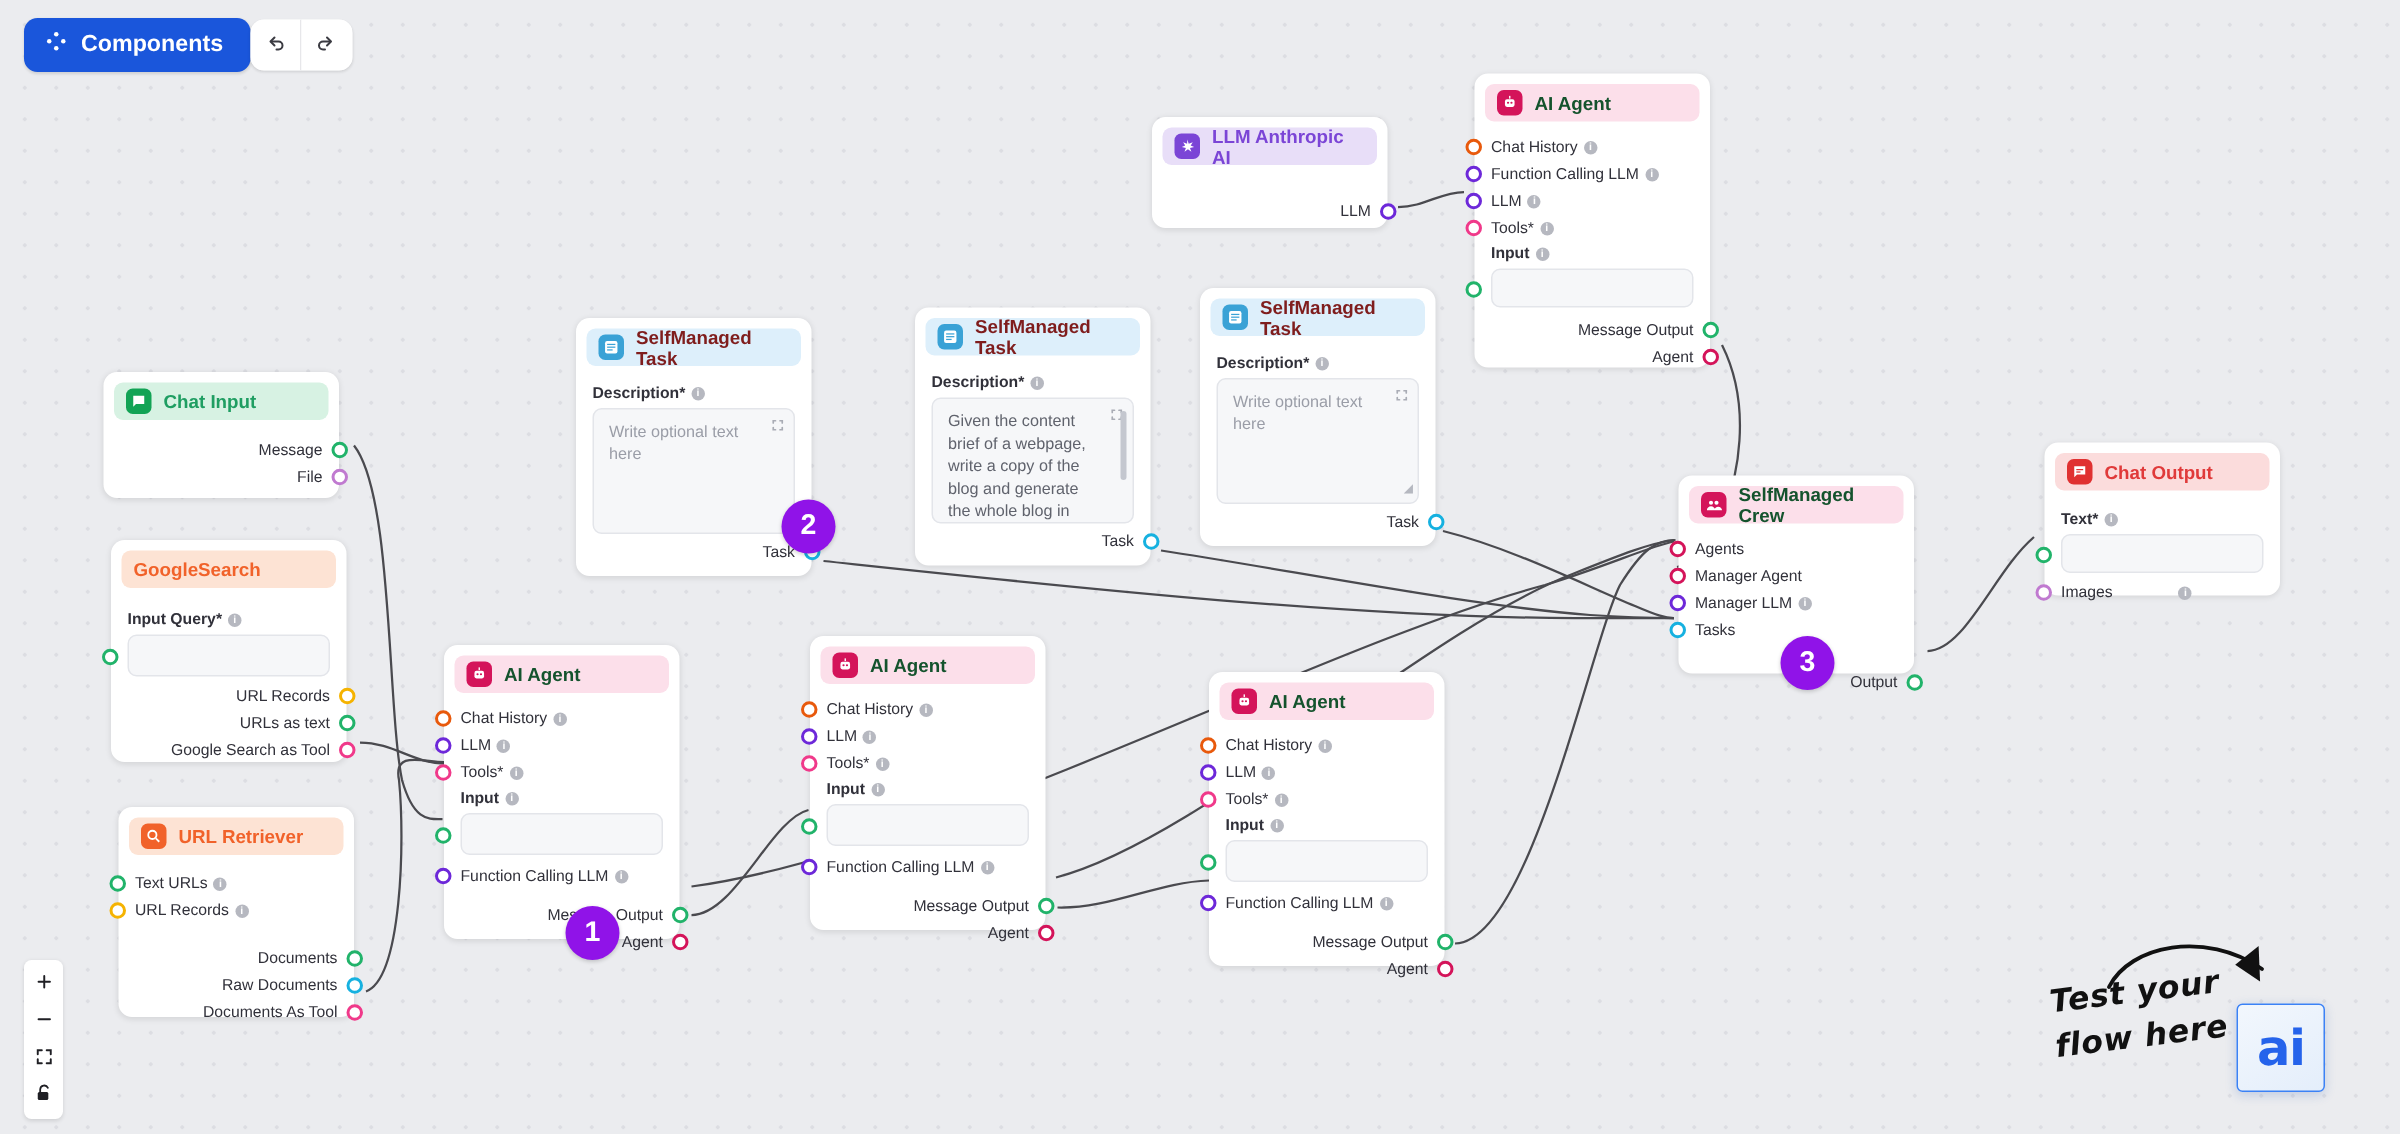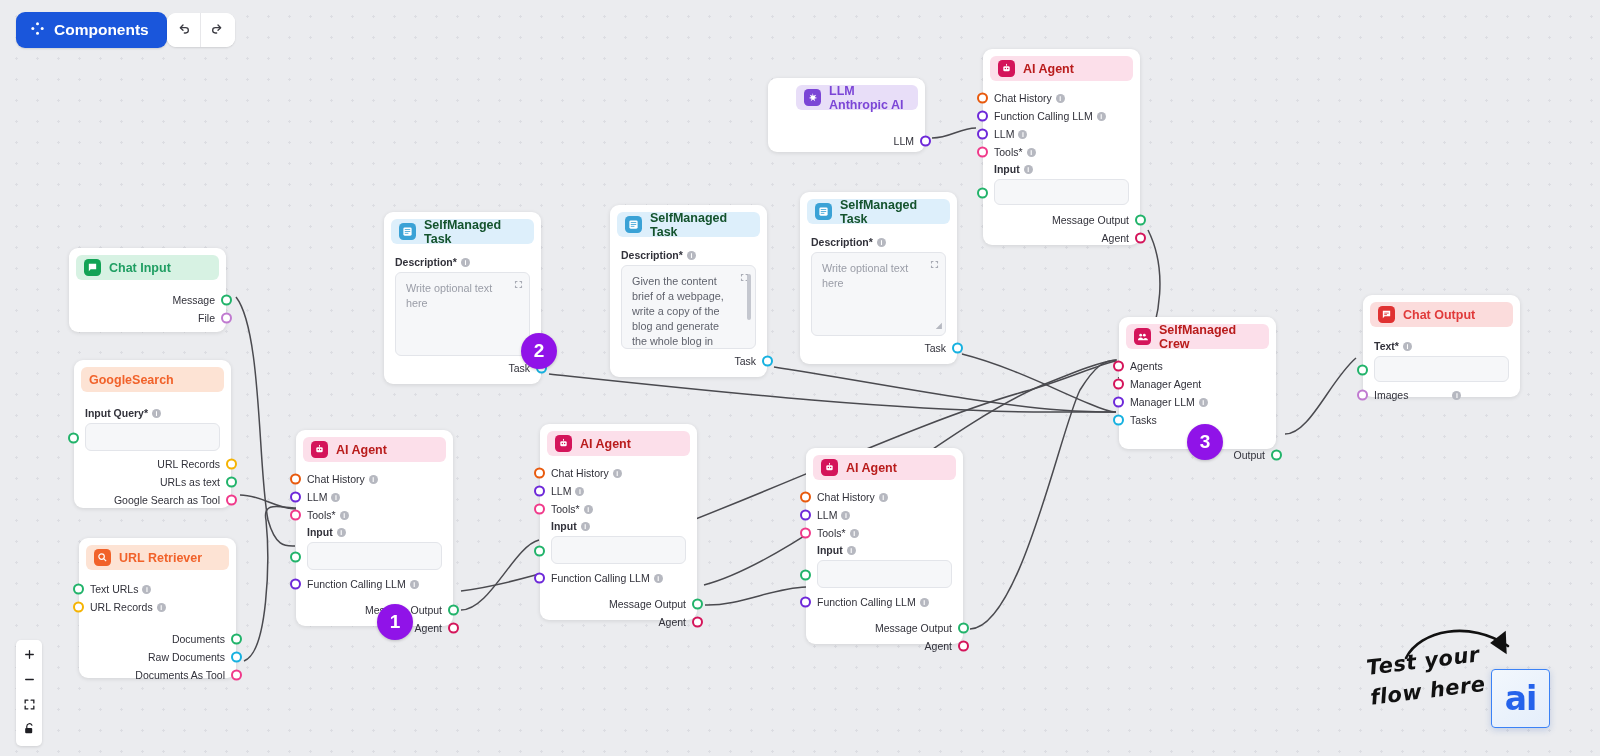--- a/index.html
+++ b/index.html
@@ -181,22 +181,22 @@
   .c-plum   { border-color: #c07ad0; }
   .c-pink   { border-color: #f0398a; }
   .c-crimson{ border-color: #d4145a; }
   .c-orange { border-color: #e8590c; }
   .c-amber  { border-color: #f5b301; }
   .c-cyan   { border-color: #16b1e0; }
 
   
   .h-green  { background: #d7f2e3; color: #1f9e62; }
   .h-peach  { background: #fde3d4; color: #f1622a; }
-  .h-pink   { background: #fcdfea; color: #b91c1c; }
-  .h-blue   { background: #ddeffb; color: #14532d; }
+  .h-pink   { background: #fcdfea; color: #14532d; }
+  .h-blue   { background: #ddeffb; color: #7f1d1d; }
   .h-violet { background: #e8def8; color: #7b45d6; }
   .h-red    { background: #fbdcdc; color: #e03a3a; }
 
   .ic-green  { background: #12a355; }
   .ic-peach  { background: #f1622a; }
   .ic-pink   { background: #d4145a; }
   .ic-blue   { background: #3aa2d6; }
   .ic-violet { background: #7b45d6; }
   .ic-red    { background: #e03131; }
 
@@ -527,21 +527,21 @@
         <span class="resize-ic">◢</span>
         
       </div>
       <div class="port-row out" style="margin-top:3px;">
         <span class="lbl">Task</span>
         <span class="dot out c-cyan"></span>
       </div>
     </div>
   </div>
 
-  <div class="node" style="left:768px; top:78px; width:157px; height:74px;padding-left:21px;">
+  <div class="node" style="left:768px; top:78px; width:157px; height:74px;">
     <div class="node-header h-violet">
       <span class="node-icon ic-violet">
         <svg width="11" height="11" viewBox="0 0 24 24" fill="#fff">
             <path d="M12 2l2.2 6.4L20 6l-3 5 5 2-6 1.5 2 5.5-5-3.5-5 3.5 2-5.5L4 13l5-2-3-5 5.8 2.4z"></path>
           </svg>
       </span>
       <span>LLM Anthropic AI</span>
     </div>
     <div class="node-body" style="padding-top:22px;">
       <div class="port-row out">

